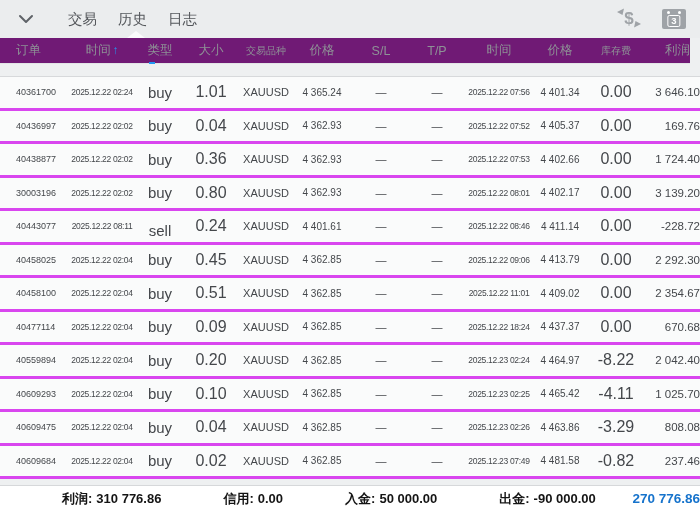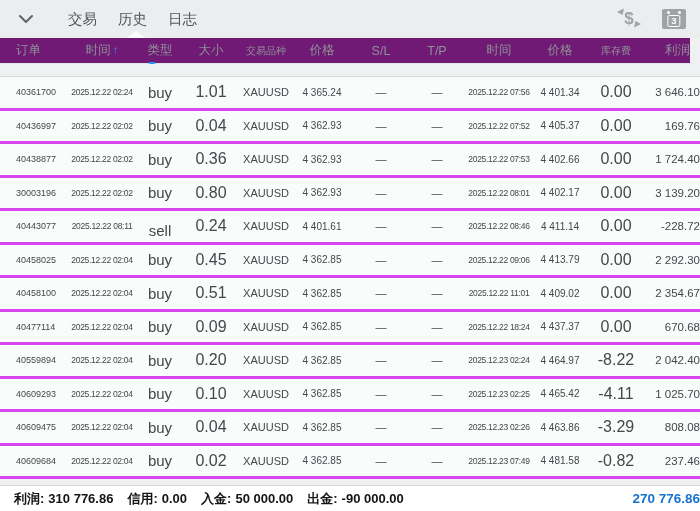--- a/index.html
+++ b/index.html
@@ -78,21 +78,21 @@
   .cell-profit{font-size:11.5px;color:#3f4246;}
 
   
   .summary{
     position:absolute;left:0;right:0;bottom:0;height:26px;background:#ffffff;
     border-top:1px solid #d6d8da;box-sizing:border-box;
     display:flex;align-items:center;font-weight:700;font-size:13px;color:#141414;
   }
   .summary .group{margin-left:14px;white-space:nowrap;}
   .summary .group:first-child{margin-left:14px;}
-  .summary .lbl{margin-right:4px;}
+  .summary .lbl{margin-right:4px;margin-left:48px;}
   .summary-total{margin-left:auto;color:var(--total,#1673cc);font-size:13.5px;}
 </style>
 </head>
 <body>
 
 <div class="app">
 
   <div class="toolbar">
     <button class="chevron-btn">
       <span>

